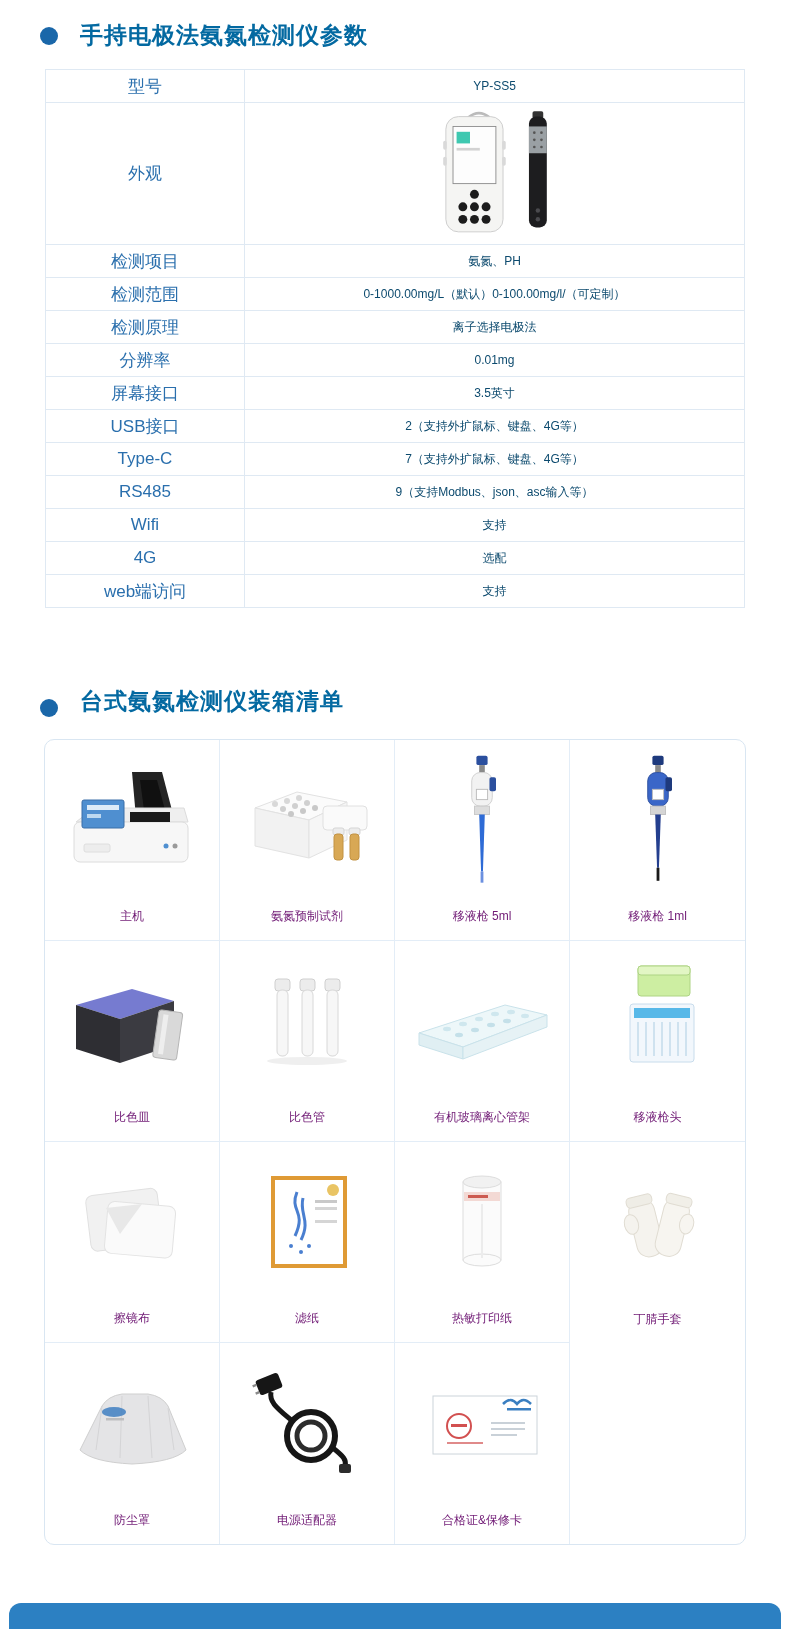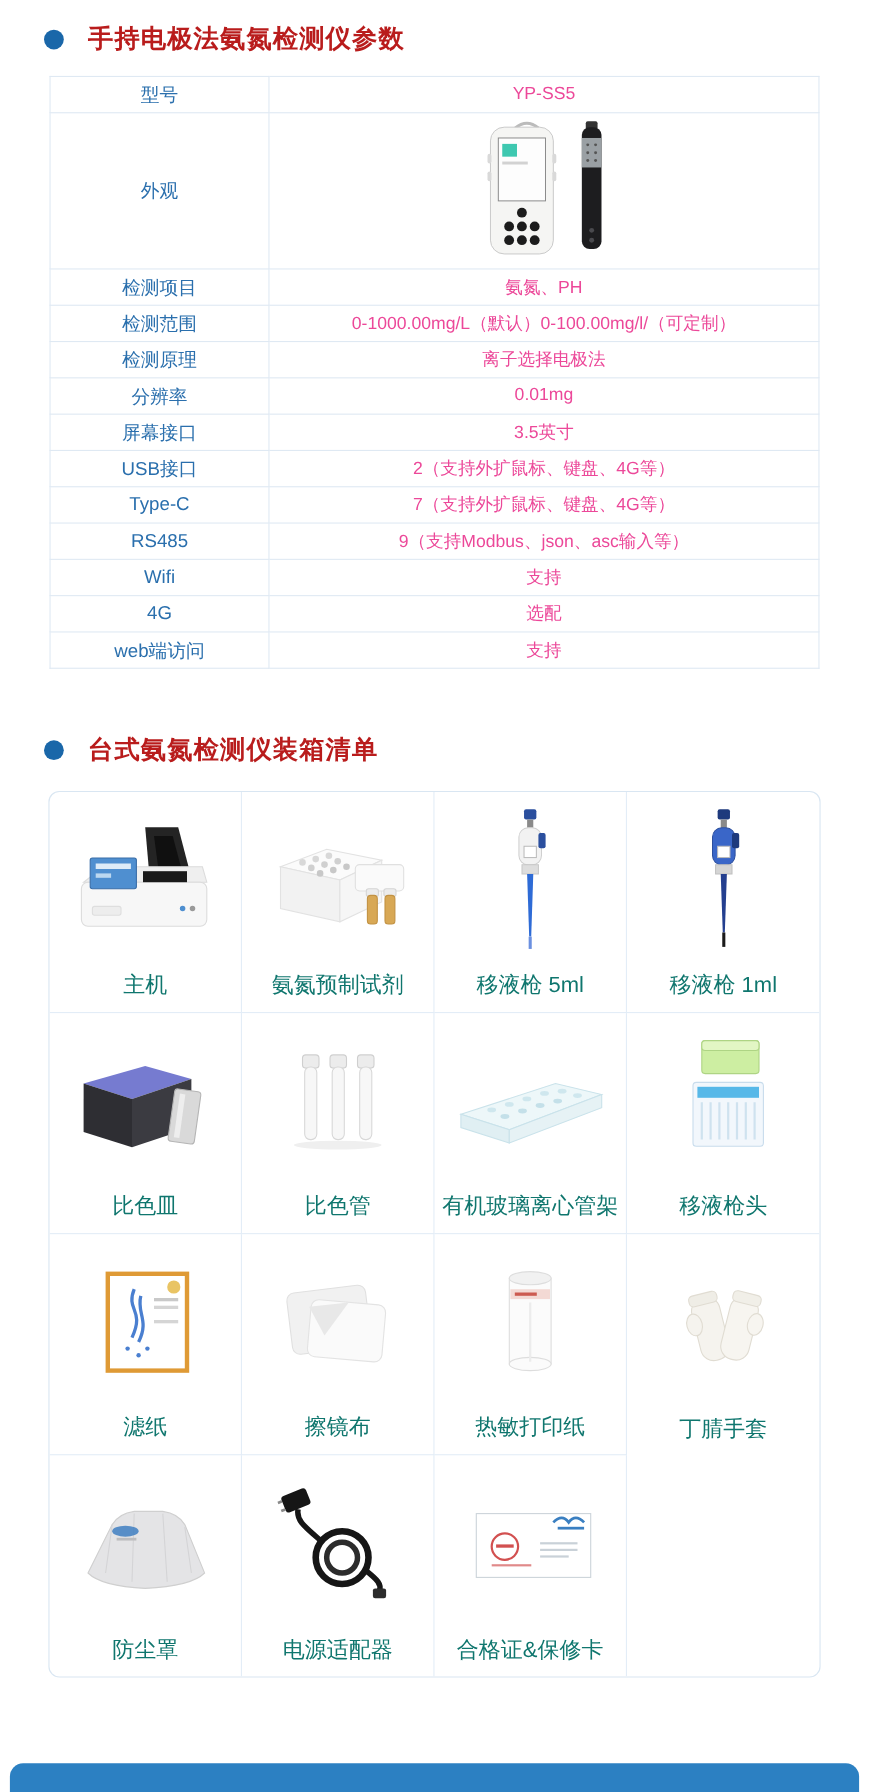--- a/index.html
+++ b/index.html
@@ -2,38 +2,38 @@
 <html lang="zh"><head>
 <meta charset="utf-8">
 <style>
   html,body{margin:0;padding:0;background:#ffffff;}
   body{width:790px;font-family:"Liberation Sans","DejaVu Sans",sans-serif;}
   .page{box-sizing:border-box;display:flex;flex-direction:column;min-height:1629px;padding-top:10px;background:#ffffff;}
 
   
   .sec-head{display:flex;align-items:center;gap:22px;margin:10px 0 14px 40px;}
   .bullet{width:18px;height:18px;border-radius:50%;background:#1a67a9;flex:0 0 auto;}
-  .sec-title{font-size:23px;font-weight:700;color:#b91c1c;letter-spacing:1px;}
+  .sec-title{font-size:23px;font-weight:700;color:#0369a1;letter-spacing:1px;}
 
   
   .spec-table{width:700px;margin:4px auto 0;border-collapse:collapse;table-layout:fixed;background:#fff;padding-left:20px;}
   .spec-table td{border:1px solid #dfe9f3;text-align:center;vertical-align:middle;padding:0 6px;}
   .spec-table td.k{width:186px;color:#2a6fad;font-size:17px;}
-  .spec-table td.v{color:#ec4899;font-size:16px;}
+  .spec-table td.v{color:#0c4a6e;font-size:12px;}
   .spec-table tr{height:33px;}
   tr.appearance-row{height:142px;}
 
   
-  .pack-head{margin-top:58px;}
+  .pack-head{margin-top:78px;align-items:flex-end;}
   .grid{width:700px;margin:8px auto 0;border:1px solid #d9e6f2;border-radius:10px;display:grid;grid-template-columns:repeat(4,1fr);overflow:hidden;background:#fff;}
   .cell{height:201px;border-right:1px solid #e3edf7;border-bottom:1px solid #e3edf7;display:flex;flex-direction:column;align-items:center;box-sizing:border-box;padding-bottom:12px;}
   .cell:nth-child(4n){border-right:none;text-align:center;}
   .cell:nth-last-child(-n+4){border-bottom:none;}
   .art{flex:1;display:flex;align-items:center;justify-content:center;width:100%;}
-  .lbl{font-size:20px;color:#0f766e;line-height:24px;height:24px;white-space:nowrap;}
+  .lbl{font-size:12px;color:#701a75;line-height:24px;height:24px;white-space:nowrap;}
 
   
   .footer-bar{margin-top:auto;height:26px;background:#2c80c2;border-radius:12px 12px 0 0;margin-left:9px;margin-right:9px;}
 </style>
 </head>
 <body>
 
 <div class="page">
 
   <div class="sec-head">
@@ -285,47 +285,47 @@
             <line x1="98" y1="64" x2="98" y2="98"></line>
           </g>
         </svg>
       </div>
       <div class="lbl">移液枪头</div>
     </div>
 
     <div class="cell">
       <div class="art">
         <svg width="140" height="120" viewBox="0 0 140 120">
+          <g transform="rotate(-7 60 55)">
+            <rect x="26" y="28" width="72" height="56" rx="7" fill="#f1f1f1" stroke="#e0e0e0"></rect>
+          </g>
+          <g transform="rotate(5 80 66)">
+            <rect x="44" y="40" width="68" height="52" rx="7" fill="#fafafa" stroke="#e3e3e3"></rect>
+          </g>
+          <polygon points="44,44 80,40 58,70" fill="#e8e8e8"></polygon>
+        </svg>
+      </div>
+      <div class="lbl">擦镜布</div>
+    </div>
+
+    <div class="cell">
+      <div class="art">
+        <svg width="140" height="120" viewBox="0 0 140 120">
           <rect x="36" y="14" width="72" height="88" fill="#ffffff" stroke="#df9a35" stroke-width="4"></rect>
           <circle cx="96" cy="26" r="6" fill="#e9c464"></circle>
           <rect x="78" y="36" width="22" height="3" fill="#c9c9c9"></rect>
           <rect x="78" y="43" width="22" height="3" fill="#d5d5d5"></rect>
           <rect x="78" y="56" width="22" height="3" fill="#d5d5d5"></rect>
           <path d="M60,28 C52,48 70,46 58,72 M66,34 C62,50 74,56 64,76" fill="none" stroke="#4a7fd0" stroke-width="3"></path>
           <circle cx="54" cy="82" r="2" fill="#4a7fd0"></circle>
             <circle cx="64" cy="88" r="2" fill="#4a7fd0"></circle>
             <circle cx="72" cy="82" r="2" fill="#4a7fd0"></circle>
         </svg>
       </div>
       <div class="lbl">滤纸</div>
-    </div>
-
-    <div class="cell">
-      <div class="art">
-        <svg width="140" height="120" viewBox="0 0 140 120">
-          <g transform="rotate(-7 60 55)">
-            <rect x="26" y="28" width="72" height="56" rx="7" fill="#f1f1f1" stroke="#e0e0e0"></rect>
-          </g>
-          <g transform="rotate(5 80 66)">
-            <rect x="44" y="40" width="68" height="52" rx="7" fill="#fafafa" stroke="#e3e3e3"></rect>
-          </g>
-          <polygon points="44,44 80,40 58,70" fill="#e8e8e8"></polygon>
-        </svg>
-      </div>
-      <div class="lbl">擦镜布</div>
     </div>
 
     <div class="cell">
       <div class="art">
         <svg width="140" height="120" viewBox="0 0 140 120">
           <rect x="51" y="18" width="38" height="78" fill="#fbfbfb" stroke="#dddddd"></rect>
           <ellipse cx="70" cy="96" rx="19" ry="6" fill="#fbfbfb" stroke="#dddddd"></ellipse>
           <ellipse cx="70" cy="18" rx="19" ry="6" fill="#f1f1f1" stroke="#dddddd"></ellipse>
           <rect x="52" y="28" width="36" height="9" fill="#f3d9d4"></rect>
           <rect x="56" y="31" width="20" height="3" fill="#cc5a50"></rect>

